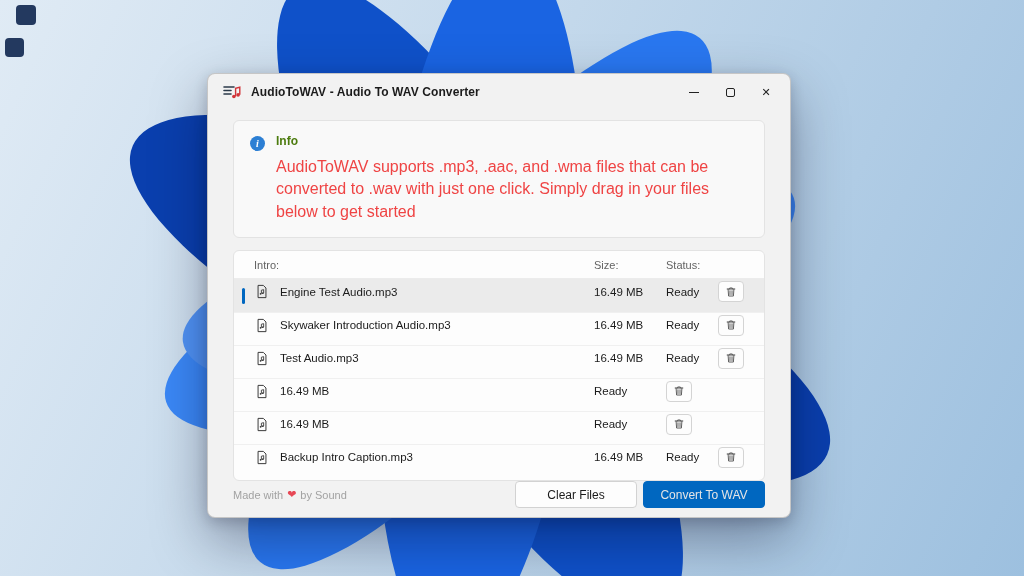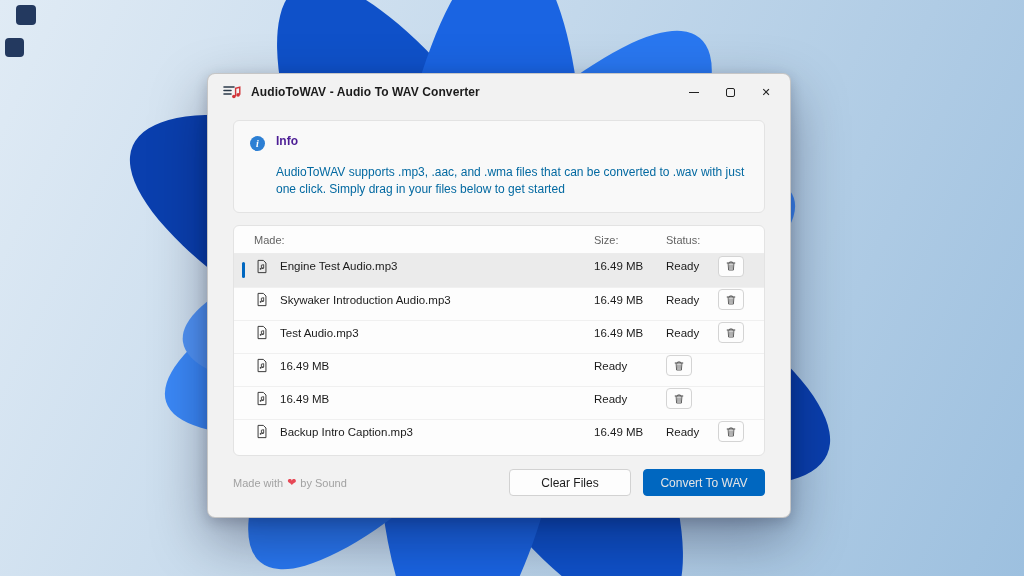--- a/index.html
+++ b/index.html
@@ -45,22 +45,22 @@
   
   .info-card {
     background:#f9f9f9; border:1px solid #e3e3e3; border-radius:6px;
     padding:13px 16px 14px 16px; display:flex; gap:11px; flex:0 0 auto;
   }
   .info-icon {
     flex:0 0 auto; width:15px; height:15px; border-radius:50%; margin-top:2px;
     background:#2c7fd4; color:#fff; font-size:10px; font-weight:bold; font-style:italic;
     display:grid; place-items:center; font-family:"Liberation Serif", serif;
   }
-  .info-title { font-size:12px; font-weight:bold; color:#4c1d95; }
-  .info-body  { font-size:12px; color:#0369a1; line-height:1.4; margin-top:16px; max-width:478px; }
+  .info-title { font-size:12px; font-weight:bold; color:#4d7c0f; }
+  .info-body  { font-size:16px; color:#ef4444; line-height:1.4; margin-top:8px; max-width:478px; }
 
   
   .list-card {
     margin-top:12px; background:#fdfdfd; border:1px solid #e3e3e3; border-radius:6px;
     flex:0 0 auto; overflow:hidden; padding-bottom:3px;
   }
   .list-header {
     display:grid; grid-template-columns:340px 72px auto;
     padding:8px 14px 7px 20px; border-bottom:1px solid #ececec;
   }
@@ -80,21 +80,21 @@
   .f-name, .f-size, .f-status { font-size:11.5px; color:#1b1b1b; white-space:nowrap; overflow:hidden; }
   .trash-btn {
     width:26px; height:21px; background:#fdfdfd; border:1px solid #d4d4d4; border-radius:4px;
     display:flex; align-items:center; justify-content:center; cursor:pointer; padding:0;
   }
 
   
   .footer { margin-top:auto; display:flex; align-items:center; }
   .credit { font-size:11px; color:#a2a2a2; display:flex; align-items:flex-end; gap:4px; }
   .heart { color:#e74856; font-size:11px; }
-  .actions { margin-left:auto; display:flex; gap:12px; }
+  .actions { margin-left:auto; display:flex; gap:6px; }
   .btn {
     min-width:122px; height:27px; border-radius:4px; font-size:12px; cursor:pointer;
     font-family:"Liberation Sans", sans-serif;
   }
   .btn.secondary { background:#fdfdfd; border:1px solid #d2d2d2; color:#1b1b1b; }
   .btn.primary   { background:#0067c0; border:1px solid #0067c0; color:#e5e5e5; }
 </style>
 </head>
 <body>
 
@@ -144,21 +144,21 @@
     <div class="info-card">
       <span class="info-icon">i</span>
       <div>
         <div class="info-title">Info</div>
         <div class="info-body">AudioToWAV supports .mp3, .aac, and .wma files that can be converted to .wav with just one click. Simply drag in your files below to get started</div>
       </div>
     </div>
 
     <div class="list-card">
       <div class="list-header">
-        <span>Made:</span>
+        <span>Intro:</span>
         <span>Size:</span>
         <span>Status:</span>
       </div>
 
       <div class="file-row selected">
         <span class="sel-accent"></span>
         <span class="file-icon">
           <svg width="14" height="15" viewBox="0 0 16 17">
             <path d="M3.5 1.5h6l3 3v11h-9z" fill="none" stroke="#333" stroke-width="1.1" stroke-linejoin="round"></path>
             <path d="M7.3 11V7l2.6-.6v3.8" stroke="#333" stroke-width="1" fill="none"></path>

